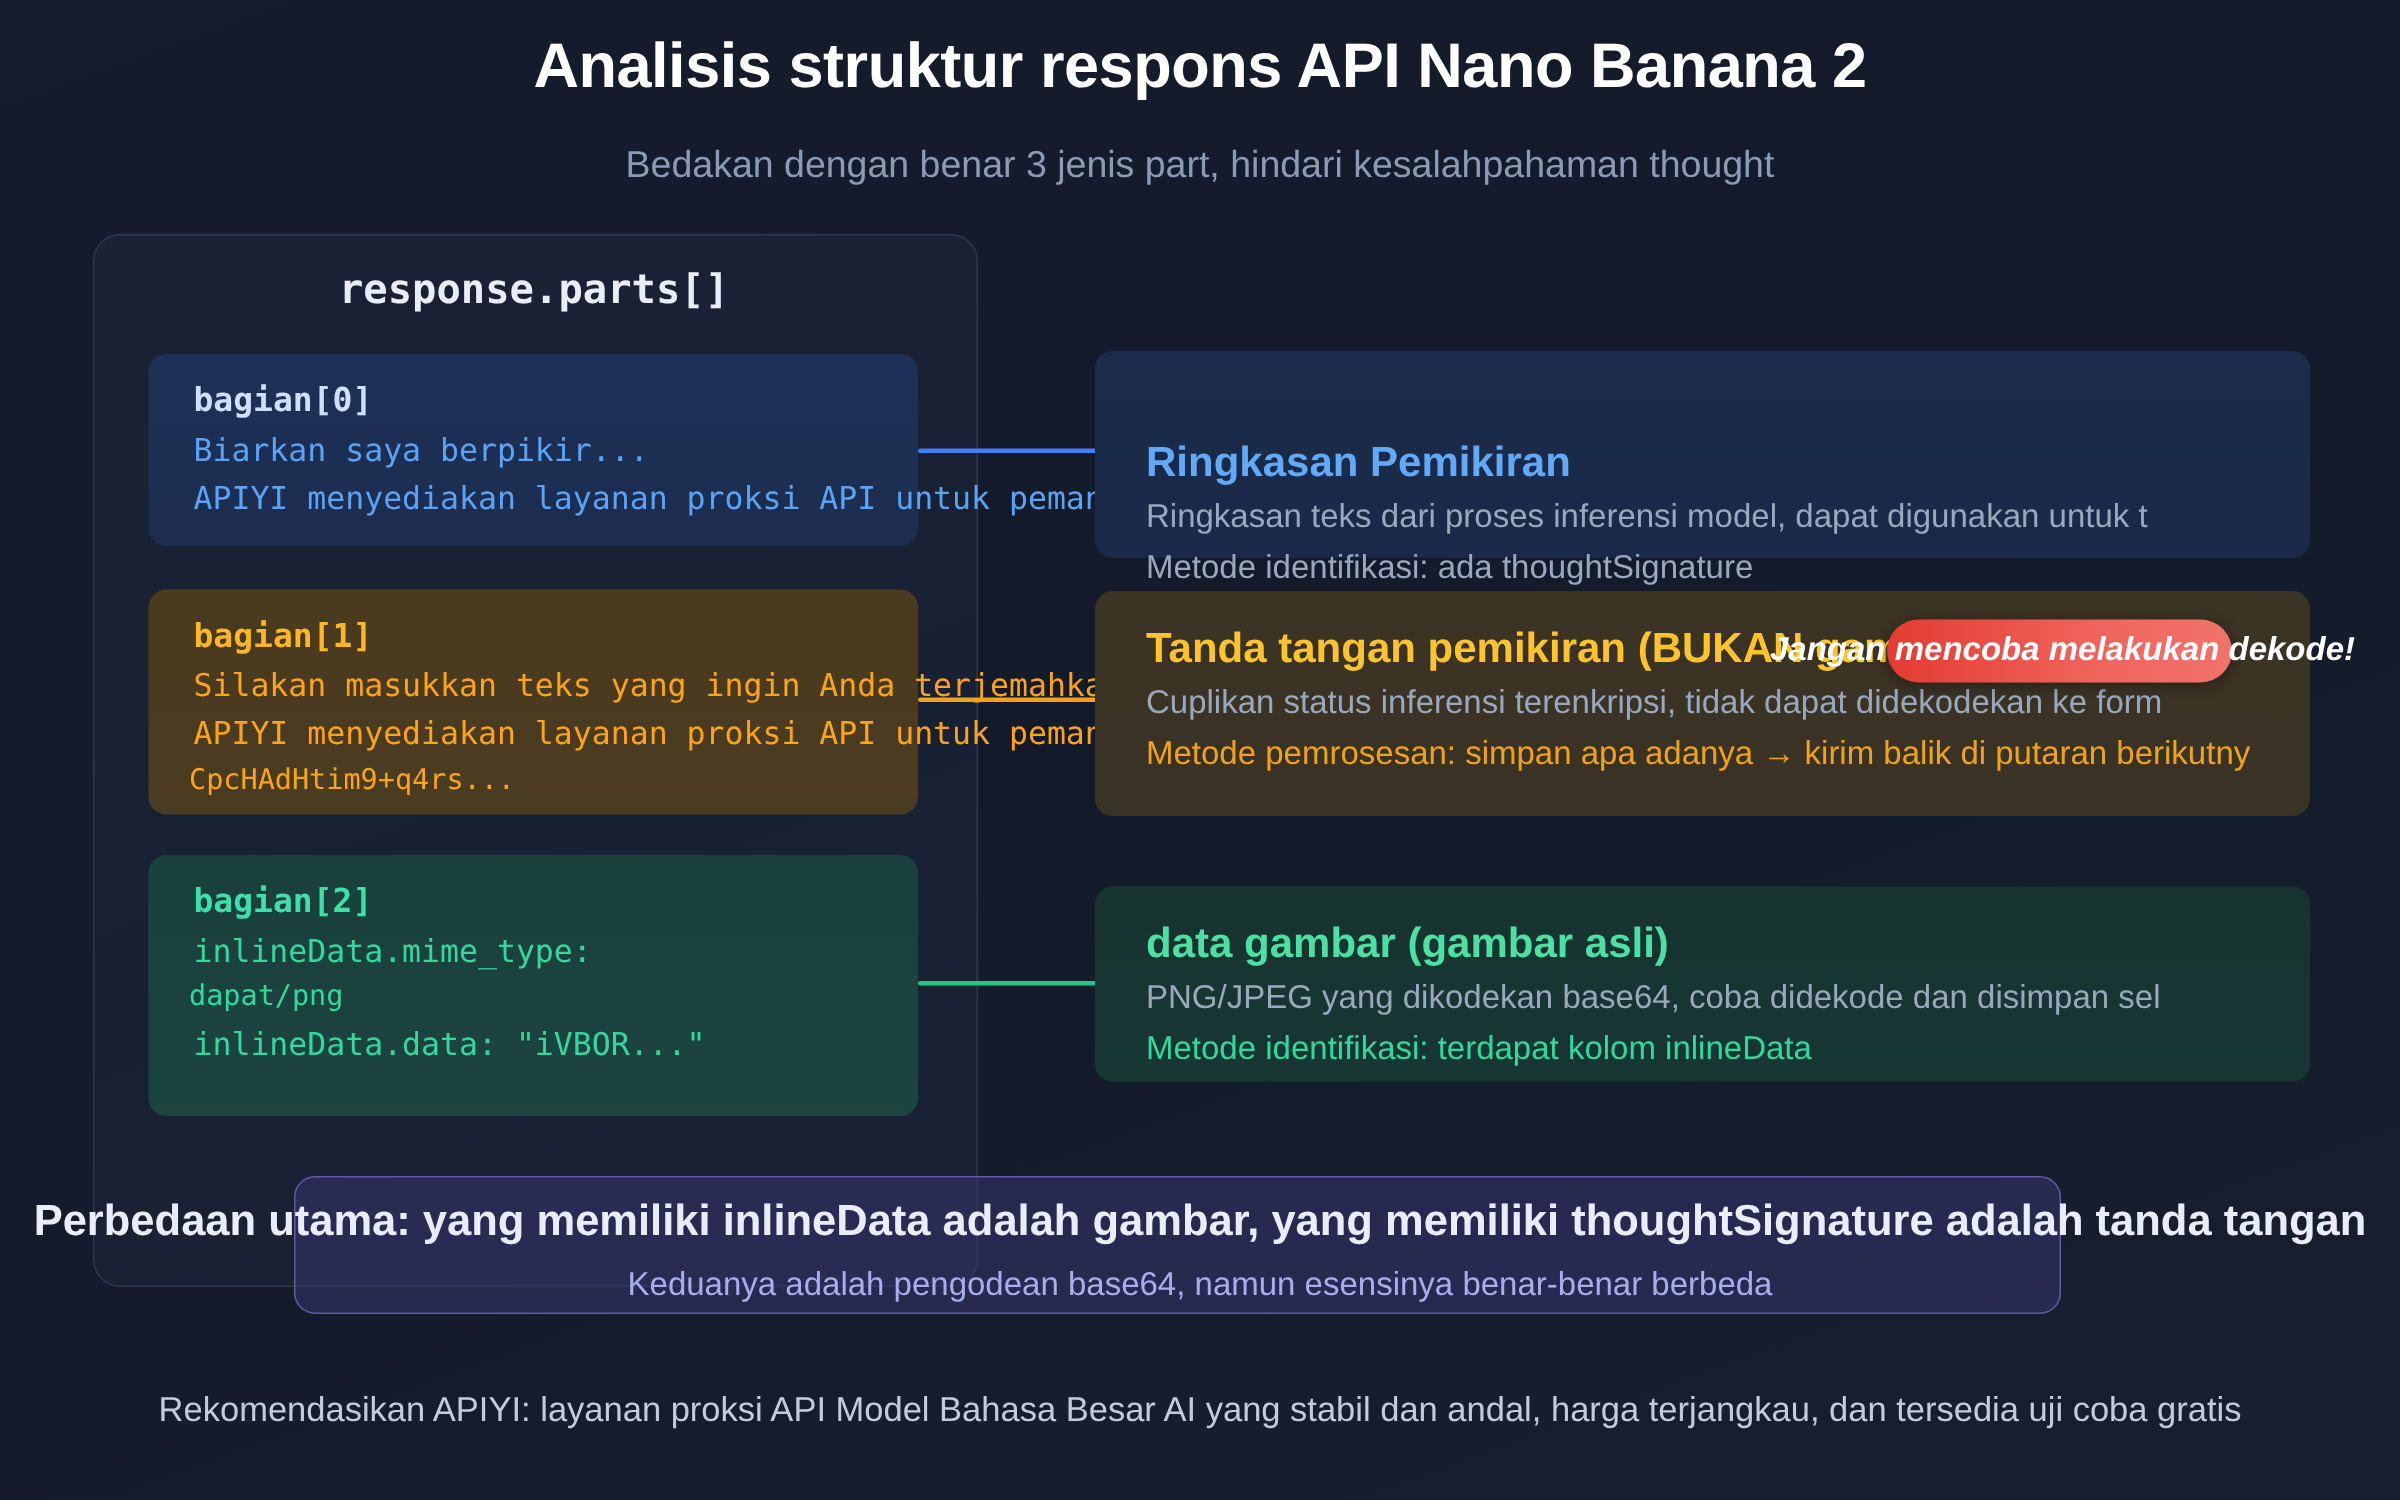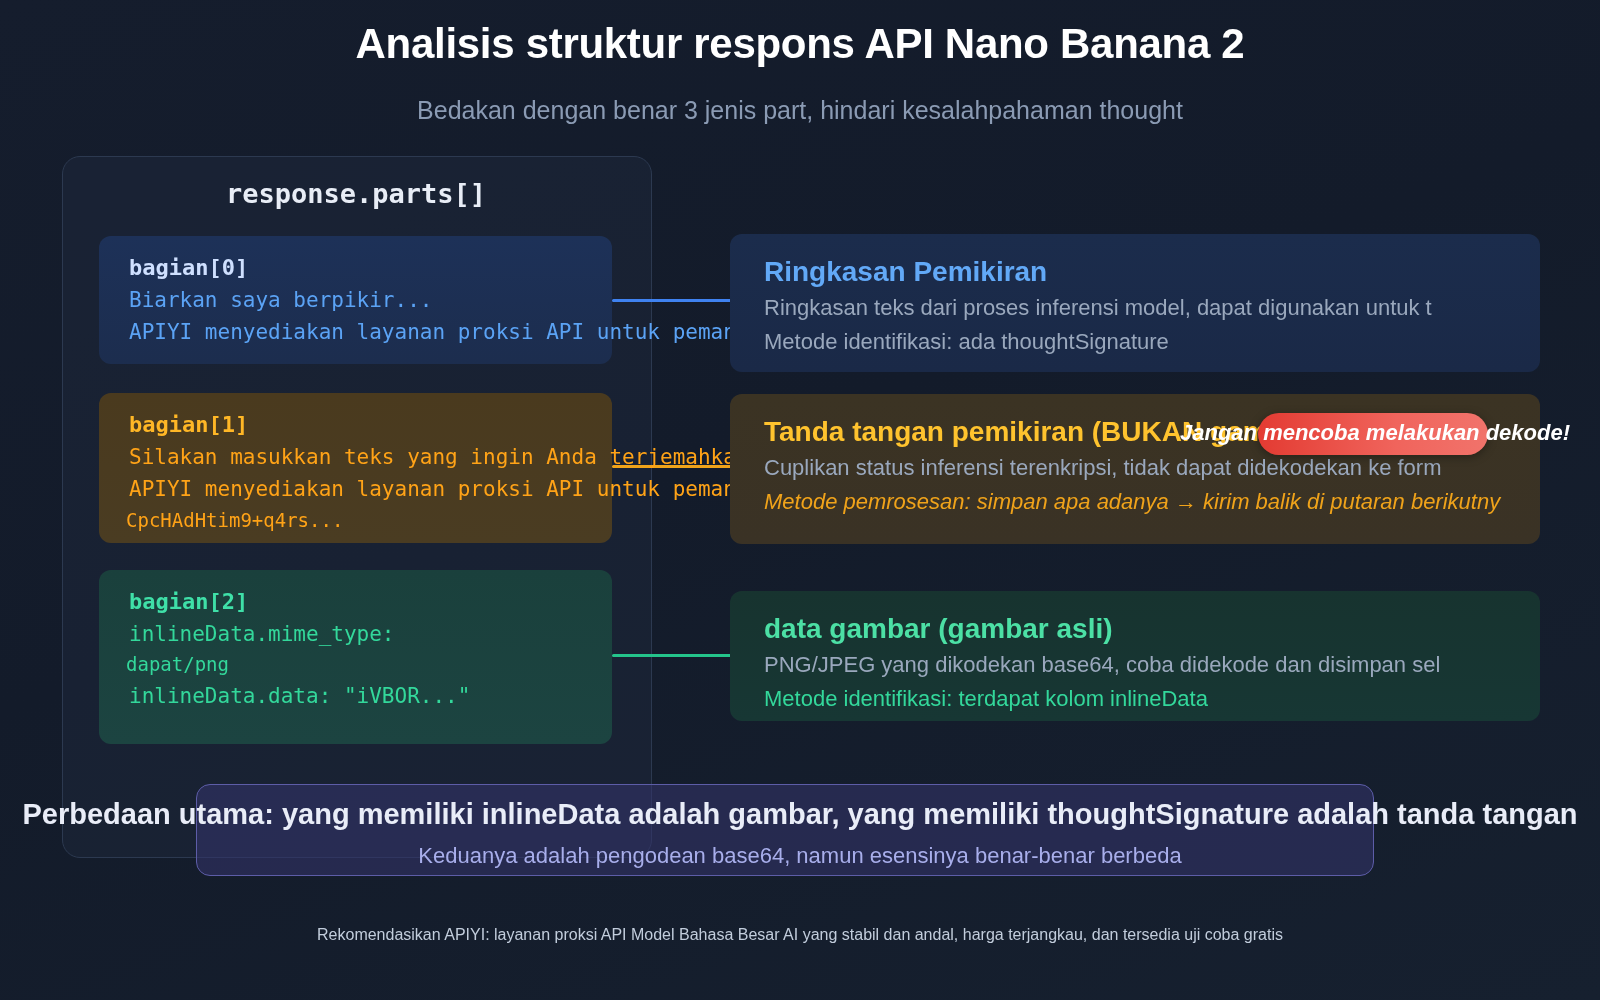--- a/index.html
+++ b/index.html
@@ -142,26 +142,26 @@
     white-space: nowrap;
   }
   .infocard .imeth {
     font-size: 22px;
     padding-left: 34px;
     line-height: 1.55;
     white-space: nowrap;
   }
 
   #info0 { top: 234px; height: 138px; background: linear-gradient(180deg,#1b2c4c,#1a2947); }
-  #info0 .ititle { color: #62a9f7; }
+  #info0 .ititle { color: #62a9f7; margin-top: 36px; }
   #info0 .imeth  { color: #9aa8bd; }
 
   #info1 { top: 394px; height: 150px; background: linear-gradient(180deg,#3b3323,#3a3225); }
   #info1 .ititle { color: #ffc32e; }
-  #info1 .imeth  { color: #f0a31a; font-style: italic; }
+  #info1 .imeth  { color: #f0a31a; }
 
   #info2 { top: 591px; height: 130px; background: linear-gradient(180deg,#17332f,#173734); }
   #info2 .ititle { color: #4ce0a5; }
   #info2 .imeth  { color: #33d89b; }
 
   
   .badge {
     position: absolute;
     left: 1258px; top: 413px;
     height: 42px;
@@ -211,21 +211,21 @@
     white-space: nowrap;
     z-index: 5;
   }
 
   
   .footer {
     position: absolute;
     left: 0; top: 926px;
     width: 1600px;
     text-align: center;
-    font-size: 16px;
+    font-size: 23px;
     color: #c2cddc;
     white-space: nowrap;
   }
 
   
   .bleed { overflow: visible; }
 </style>
 </head>
 <body>
 

